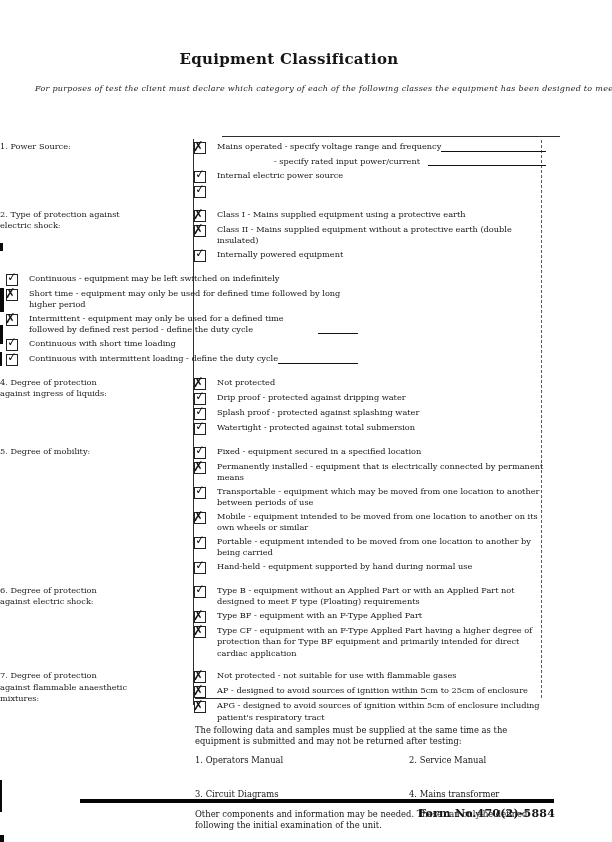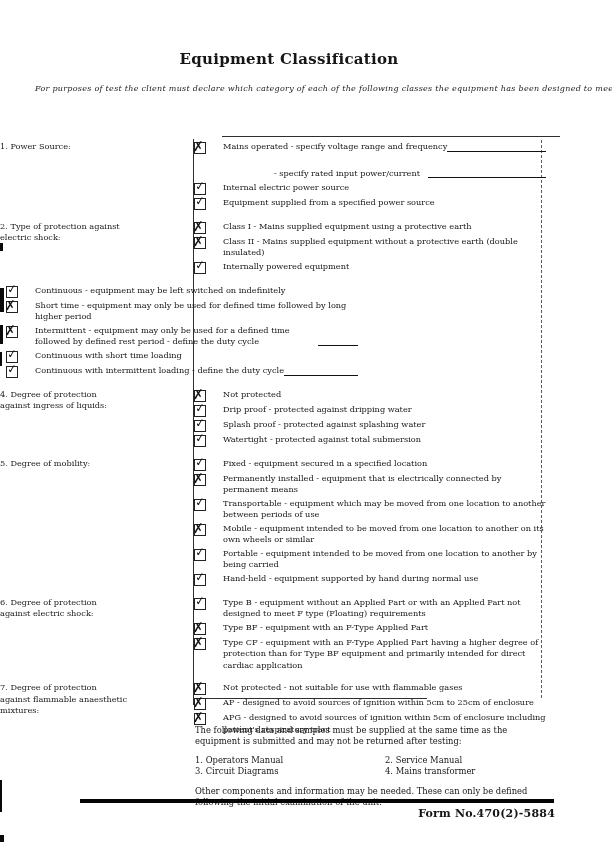--- a/index.html
+++ b/index.html
@@ -24,40 +24,40 @@
   .rule-bottom{top:698px;left:195px;width:232px;height:1px;}
   
   .form{position:absolute;top:141px;left:0;width:612px;}
   .section{display:flex;margin-bottom:9px;}
   .label{
     width:188px;flex:none;text-align:left;padding-right:10px;box-sizing:border-box;
     font-size:8.2px;line-height:11.5px;color:#1a1a1a;
   }
   .content{flex:none;width:360px;padding-left:6px;box-sizing:border-box;}
   .item{display:flex;align-items:flex-start;margin-bottom:2px;}
-  .opt-text{font-size:8.2px;line-height:11.5px;flex:0 1 auto;margin-left:17px;}
-  .opt-text.indent{margin-left:68px;margin-top:12px;}
+  .opt-text{font-size:8.2px;line-height:11.5px;flex:0 1 auto;margin-left:11px;}
+  .opt-text.indent{margin-left:68px;}
   .checkbox{
     flex:none;width:10px;height:10px;border:1px solid #222;display:inline-block;
     position:relative;margin-top:1px;background:#fff;
   }
   .cb-spacer{flex:none;width:12px;height:10px;}
   .mark{
     position:absolute;font-weight:bold;color:#141414;font-family:"DejaVu Sans",sans-serif;
   }
   .checkbox.x .mark{font-size:13px;left:-2px;top:-4px;transform:rotate(-4deg);}
   .checkbox.check .mark{font-size:12px;left:0px;top:-5px;transform:rotate(-6deg);}
   .blank-line{
     flex:1 1 40px;min-width:40px;max-width:118px;height:1px;
     border-bottom:1.3px solid #111;align-self:flex-end;margin:0 2px 2px auto;
   }
   
   .supply{position:absolute;top:707px;left:195px;width:352px;font-size:8.4px;line-height:10.8px;margin-top:18px;}
   .supply p{margin:0 0 8px 0;}
-  .supply-list{display:grid;grid-template-columns:190px 1fr;row-gap:1px;margin:0 0 9px 0;}
+  .supply-list{display:grid;grid-template-columns:190px 1fr;row-gap:1px;margin:0 0 9px 0;gap:24px;}
   .supply-item{font-size:8.4px;line-height:10.8px;}
   
   .footer-bar{position:absolute;top:799px;left:80px;width:474px;height:4px;background:#050505;}
   .footer-no{position:absolute;top:807px;right:57px;font-size:11px;font-weight:bold;letter-spacing:.2px;}
   
   .artifact{position:absolute;background:#0a0a0a;}
 </style>
 </head>
 <body>
 
@@ -92,21 +92,20 @@
           <div class="item">
             <span class="checkbox check">
               <span class="mark">✓</span>
             </span>
             <span class="opt-text">Internal electric power source</span>
           </div>
           <div class="item">
             <span class="checkbox check">
               <span class="mark">✓</span>
             </span>
-            <span class="opt-text">Equipment supplied from a specified power source</span>
           </div>
         </div>
       </div>
       <div class="section">
         <div class="label">
           <div>2. Type of protection against</div>
           <div>electric shock:</div>
         </div>
         <div class="content">
           <div class="item">

